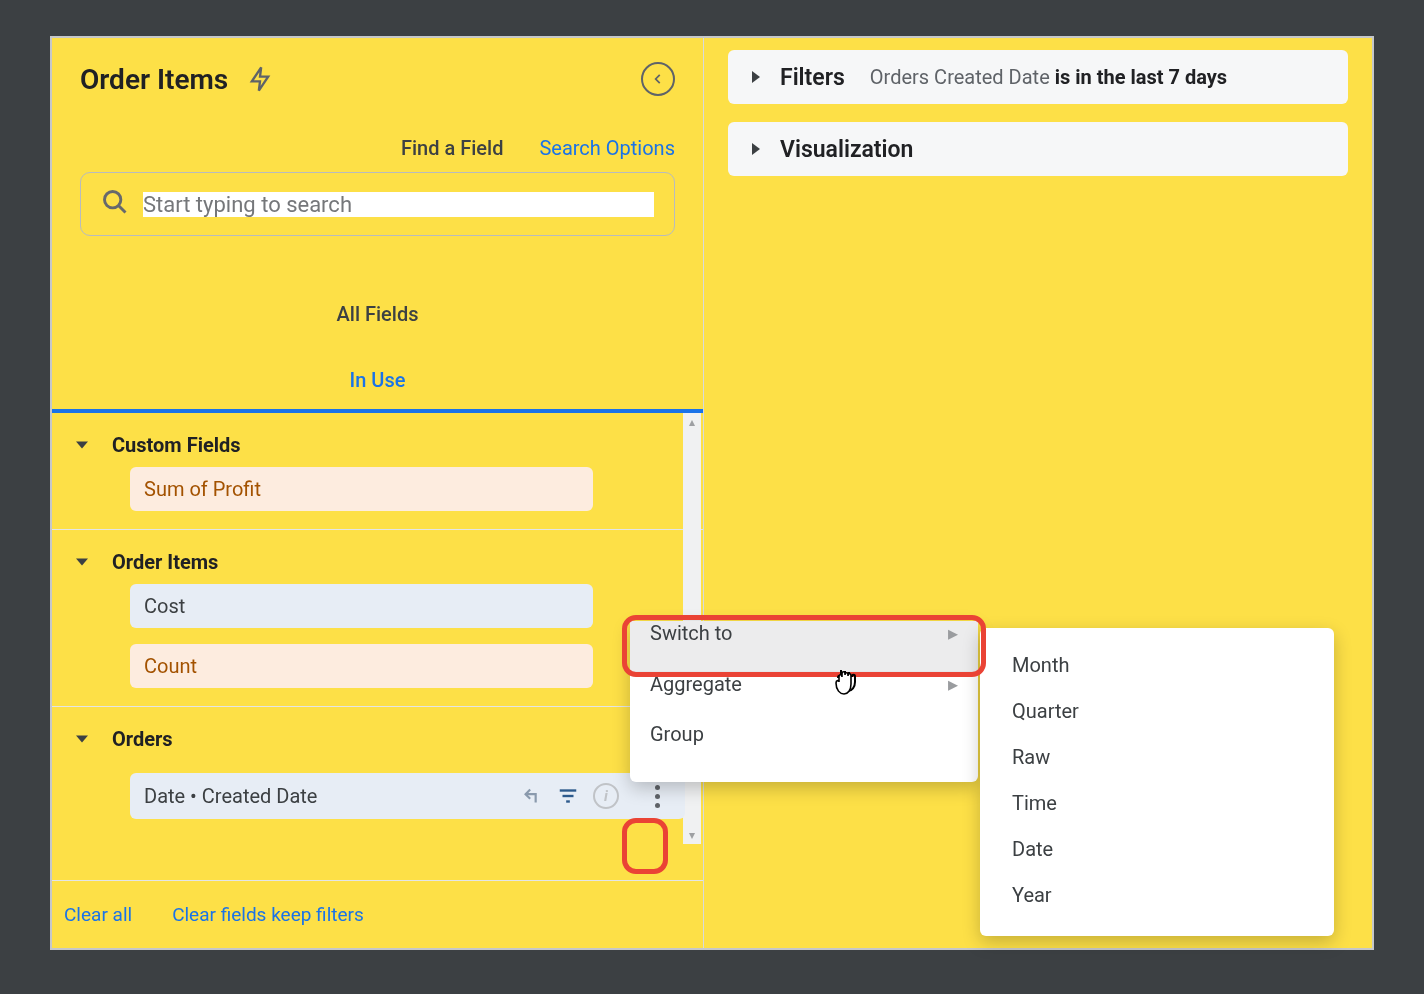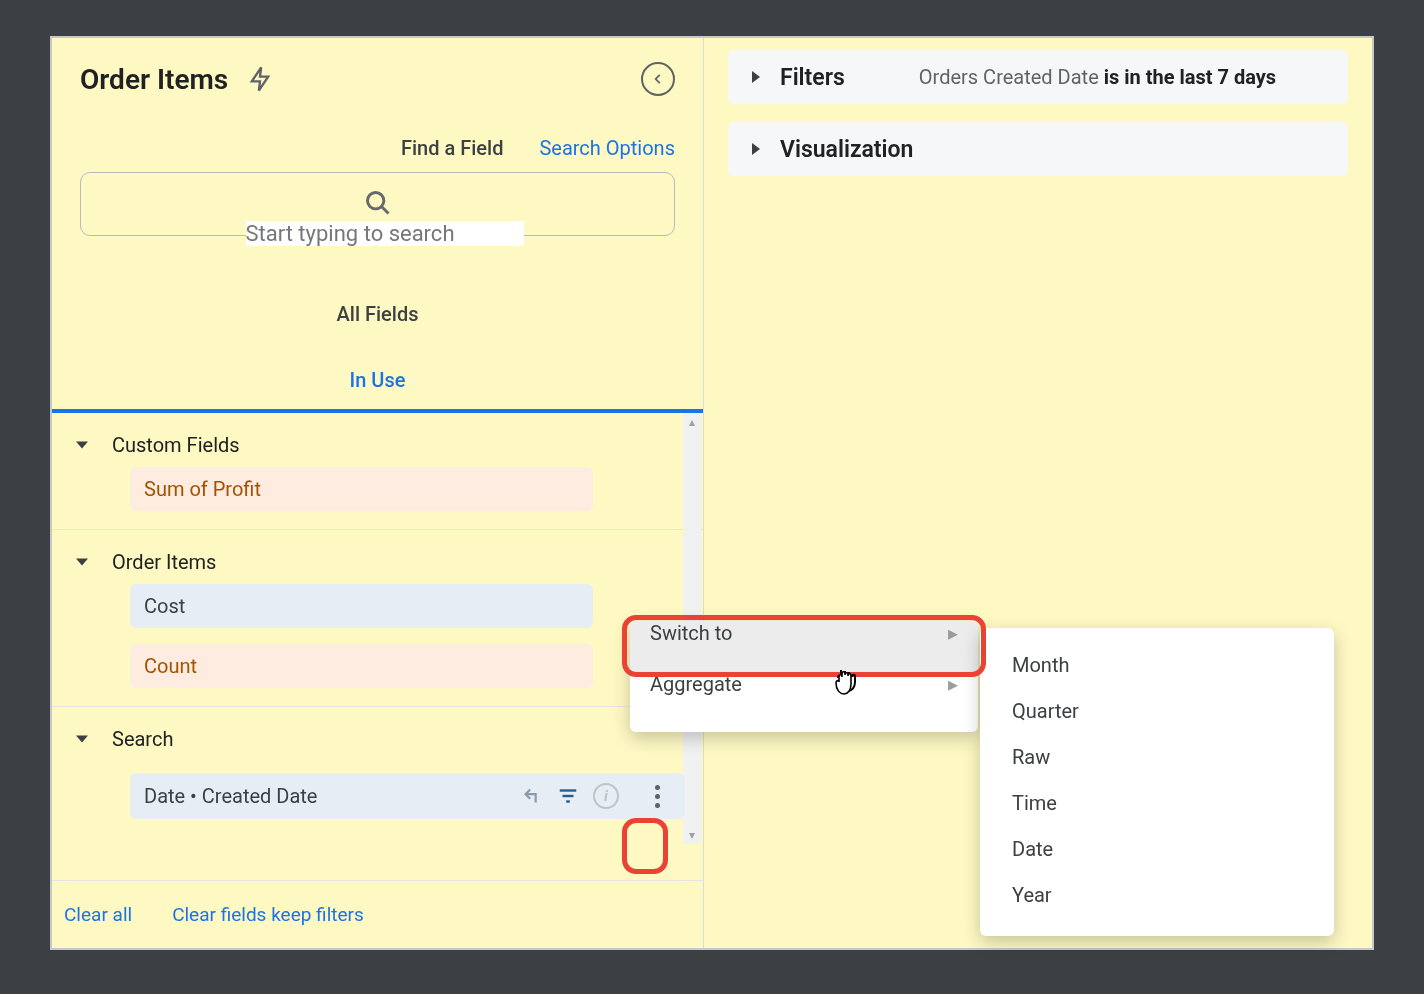--- a/index.html
+++ b/index.html
@@ -1,19 +1,19 @@
 <!DOCTYPE html>
 <html><head>
 <meta charset="utf-8">
 <style>
   * { box-sizing: border-box; margin: 0; padding: 0; font-family: "Google Sans", "Roboto", "Helvetica Neue", Arial, sans-serif; }
   html, body { width: 1424px; height: 994px; background: #3c4043; }
   .frame {
     position: absolute; left: 50px; top: 36px; width: 1324px; height: 914px;
-    background: #fef9c3; border: 2px solid #c5c7c9; display: flex;
+    background: #fde047; border: 2px solid #c5c7c9; display: flex;
   }
   .left-panel {
     width: 652px; height: 100%; border-right: 1px solid #d8dadc; display: flex; flex-direction: column; position: relative;
   }
   .right-panel { flex: 1; padding: 12px 24px 24px 24px; }
 
   
   .panel-title-row {
     display: flex; align-items: center; padding: 24px 28px 4px 28px;
   }
@@ -33,21 +33,20 @@
     padding: 36px 28px 12px 28px;
     gap: 36px;
   }
   .find-label { font-size: 20px; color: #3c4043; font-weight: 500; }
   .search-options { font-size: 20px; color: #1a73e8; cursor: pointer; }
 
   .search-box {
     margin: 0 28px; border: 1px solid #b8bbbe; border-radius: 10px;
     height: 64px; display: flex; align-items: center; padding: 16px 20px;
     color: #5f6368;
-    flex-direction: column;
   }
   .search-box svg { width: 28px; height: 28px; color: #67696c; }
   .search-box input {
     flex: 1; border: none; outline: none; font-size: 22px; margin-left: 14px; color: #3c4043;
   }
   .search-box input::placeholder { color: #75777a; }
 
   
   .tabs {
     display: flex; margin-top: 44px; border-bottom: 1px solid #d8dadc; flex-direction: column;
@@ -62,21 +61,21 @@
   }
 
   
   .field-list { flex: 1; overflow: hidden; position: relative; }
   .field-list-inner { padding: 0; }
   .group {
     border-bottom: 1px solid #e3e5e7; padding: 14px 0 18px 0;
   }
   .group-header {
     display: flex; align-items: center; padding: 6px 18px 10px 18px;
-    font-size: 20px; font-weight: 400; color: #202124; cursor: pointer;
+    font-size: 20px; font-weight: 700; color: #202124; cursor: pointer;
   }
   .caret { width: 24px; display: inline-flex; justify-content: center; }
   .caret svg { width: 12px; height: 12px; }
   .pills { padding-left: 78px; padding-right: 110px; }
   .pill {
     border-radius: 6px; padding: 10px 14px; margin-top: 16px;
     font-size: 20px; cursor: pointer;
   }
   .pill:first-child { margin-top: 0; }
   .pill.measure { background: #fdecdf; color: #a35200; }
@@ -115,21 +114,21 @@
   .footer-actions a { color: #1a73e8; text-decoration: none; cursor: pointer; }
 
   
   .section-row {
     background: #f6f7f8; border-radius: 6px; height: 54px; display:flex; align-items:center;
     padding: 0 20px; margin-bottom: 18px; cursor: pointer;
   }
   .section-row .tri { width: 18px; display:flex; justify-content: center; color:#3c4043; }
   .section-row .tri svg { width: 10px; height: 12px; }
   .section-row .name { font-size: 23px; font-weight: 600; color: #202124; margin-left: 14px; }
-  .section-row .summary { margin-left: 74px; font-size: 20px; color: #5f6368; }
+  .section-row .summary { margin-left: 25px; font-size: 20px; color: #5f6368; }
   .section-row .summary b { color: #202124; font-weight: 700; }
 
   
   .hl {
     position: absolute; border: 5px solid #ea4335; border-radius: 14px; pointer-events: none; z-index: 60;
   }
   .hl-kebab { left: 570px; top: 780px; width: 46px; height: 56px; }
   .hl-switch { left: 570px; top: 577px; width: 364px; height: 62px; z-index: 80; }
 
   
@@ -240,21 +239,21 @@
         </div>
 
         <div class="group" style="border-bottom:none;">
           <div class="group-header">
             <span class="caret">
               <svg viewBox="0 0 10 10">
                   <polygon points="0,2 10,2 5,8" fill="#3c4043"></polygon>
                 </svg>
             </span>
             <span style="width:18px;"></span>
-            <span>Search</span>
+            <span>Orders</span>
           </div>
 
           <div class="date-row" style="margin-top:12px;">
             <span class="label">Date • Created Date</span>
             <div class="date-icons">
               <span class="mini-icon">
                 <svg viewBox="0 0 24 24" fill="none" stroke="currentColor" stroke-width="2.4">
                     <polyline points="10 5 5 10 10 15"></polyline>
                     <path d="M5 10 H16 V19"></path>
                   </svg>
@@ -315,20 +314,23 @@
       <span>Switch to</span>
       <span class="spacer"></span>
       <span class="sub">▸</span>
     </div>
     <div class="divider"></div>
     <div class="item">
       <span>Aggregate</span>
       <span class="spacer"></span>
       <span class="sub">▸</span>
     </div>
+    <div class="item">
+      <span>Group</span>
+    </div>
   </div>
   <div class="hl hl-switch"></div>
 
   <div class="menu menu2">
     <div class="opt">Month</div>
     <div class="opt">Quarter</div>
     <div class="opt">Raw</div>
     <div class="opt">Time</div>
     <div class="opt">Date</div>
     <div class="opt">Year</div>

